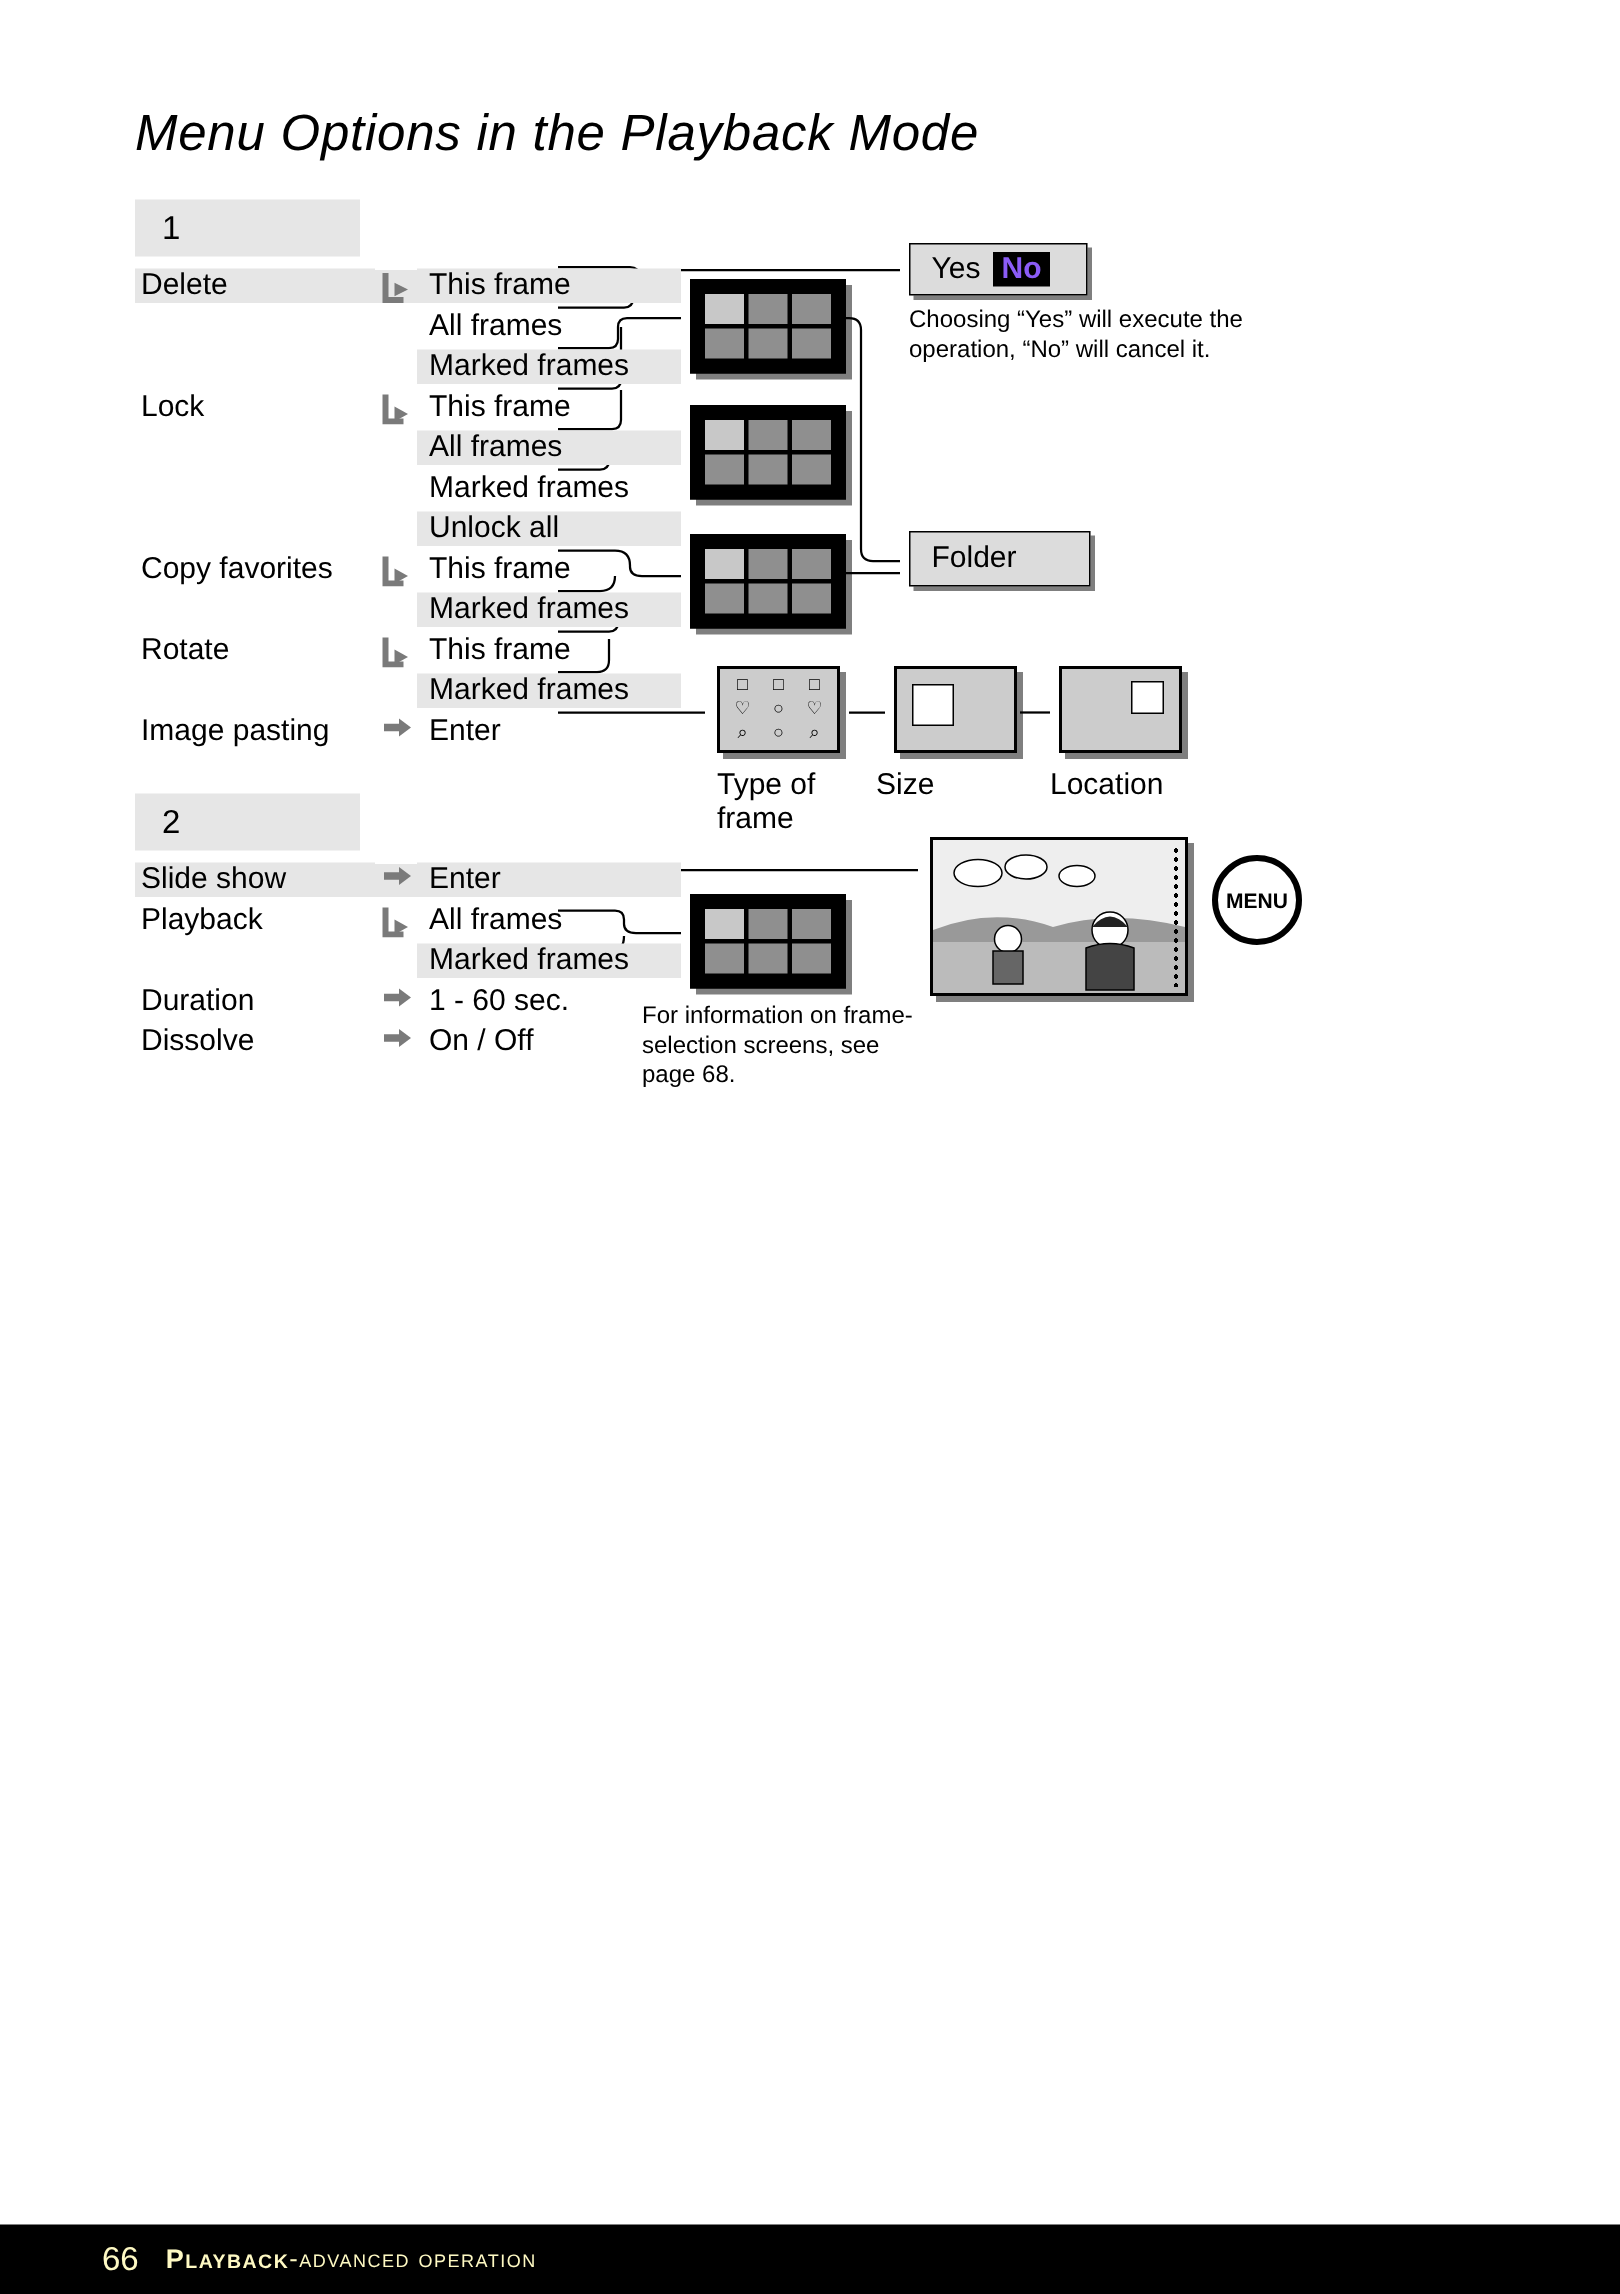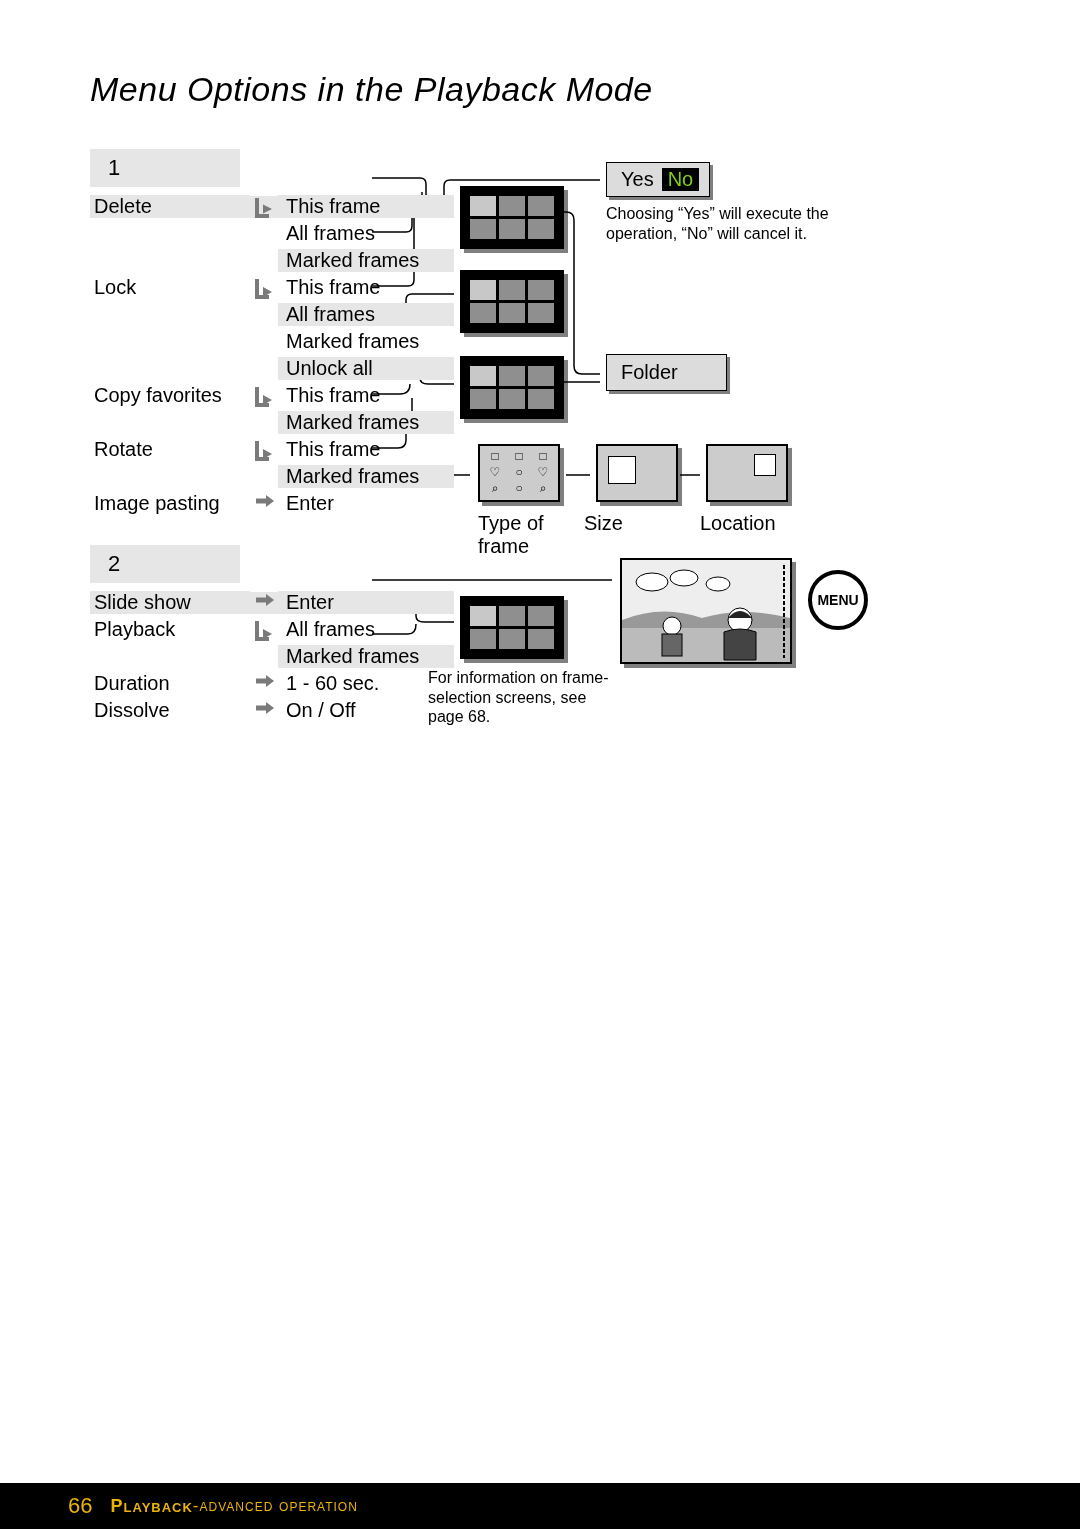--- a/index.html
+++ b/index.html
@@ -15,21 +15,21 @@
   .page {
     padding: 70px 90px 0 90px;
     position: relative;
     height: 100%;
   }
   .title {
     font-style: italic;
     font-size: 34px;
     font-weight: normal;
     letter-spacing: 0.5px;
-    margin-bottom: 40px;
+    margin-bottom: 24px;
   }
   .section-badge {
     background: #e6e6e6;
     width: 150px;
     height: 38px;
     display: flex;
     align-items: center;
     padding-left: 18px;
     font-size: 22px;
     margin-bottom: 6px;
@@ -68,31 +68,32 @@
     width: 20px;
     height: 22px;
   }
   
   .yesno-box {
     position: absolute;
     left: 606px;
     top: 162px;
     background: #dcdcdc;
     border: 1px solid #000;
-    padding: 5px 10px 5px 14px;
+    padding: 5px 24px 5px 14px;
     display: flex;
     gap: 8px;
     font-size: 20px;
     align-items: center;
     box-shadow: 3px 3px 0 rgba(0,0,0,.5);
   }
   .no-chip {
     background: #000;
-    color: #84cc16;
+    color: #8b5cf6;
     padding: 0 6px;
+    font-weight: bold;
   }
   .right-text {
     position: absolute;
     font-size: 16px;
     line-height: 1.22;
   }
   .folder-box {
     position: absolute;
     left: 606px;
     top: 354px;
@@ -193,21 +194,21 @@
     top: 0;
     pointer-events: none;
   }
   .footer {
     position: absolute;
     left: 0;
     bottom: 0;
     width: 1080px;
     height: 46px;
     background: #000;
-    color: #eab308;
+    color: #fef9c3;
     display: flex;
     align-items: center;
     font-size: 18px;
   }
   .footer .pg {
     font-size: 22px;
     padding: 0 18px 0 68px;
     font-weight: normal;
   }
   .footer .sect {

